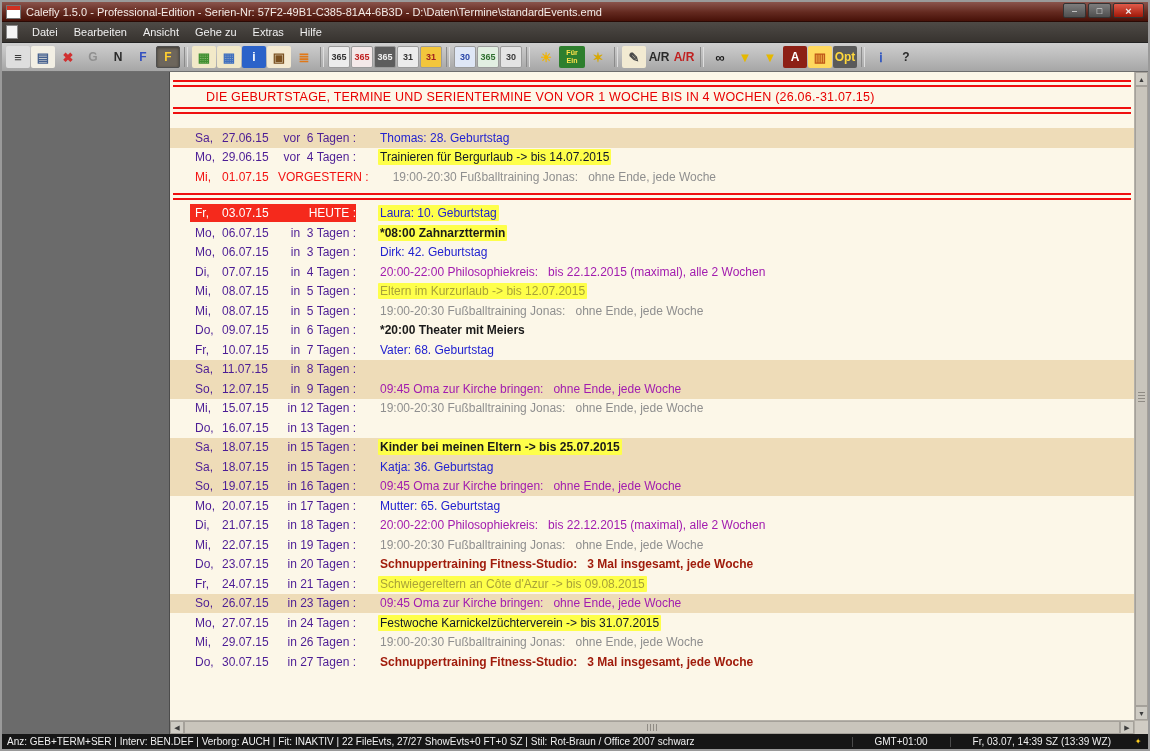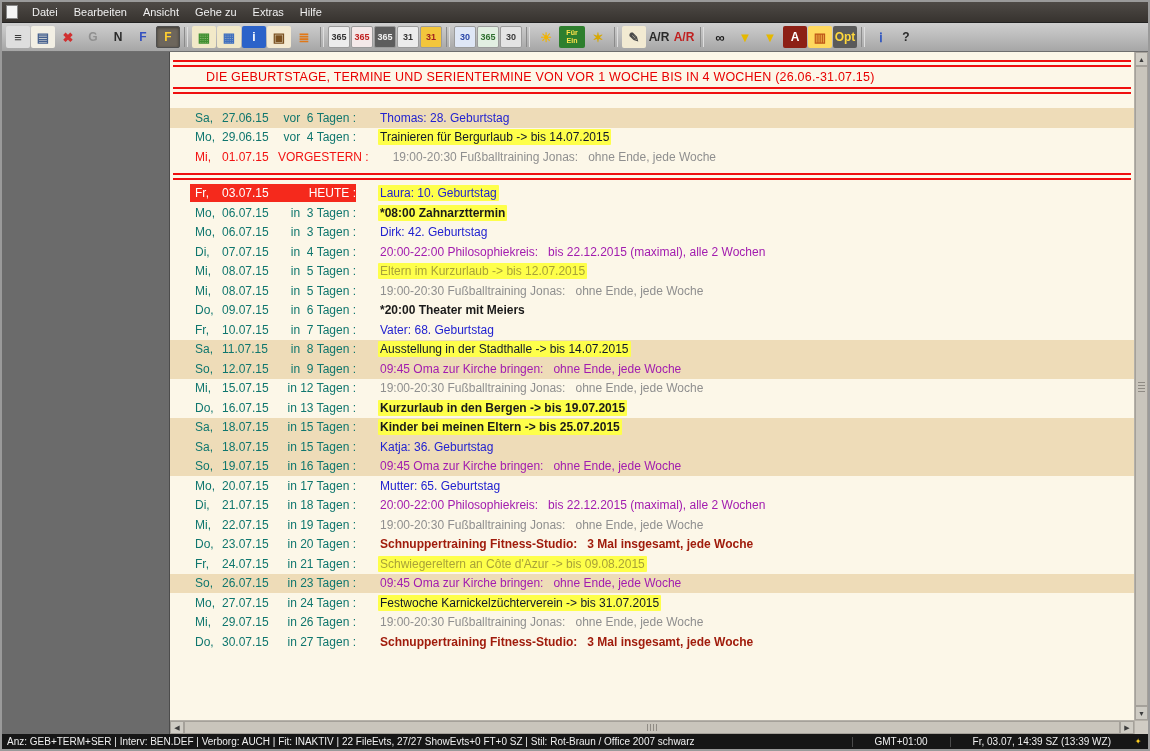--- a/index.html
+++ b/index.html
@@ -45,21 +45,21 @@
   .leftpanel{width:167px;flex:0 0 167px;background:#6b6b6b;border-right:1px solid #4c4c4c;}
   .centercol{flex:1;display:flex;flex-direction:column;min-width:0;}
   .list{flex:1;overflow:hidden;padding-top:8px;font-size:12px;}
   .redline{height:3px;border-top:2px solid #ef0f0f;border-bottom:2px solid #ef0f0f;margin:0 3px;}
   .sep2{margin:6px 3px 4px 3px;}
   .hdr{color:#e80000;font-size:12.5px;padding:3px 0 3px 36px;letter-spacing:.2px;white-space:nowrap;}
   .gap{height:14px;}
   .row{display:flex;align-items:center;min-height:19.5px;line-height:14px;}
   .row.weekend{background:#eedcb8;}
   .dcols{display:flex;flex:0 0 166px;margin-left:20px;padding:2px 0 2px 5px;box-sizing:border-box;
-    color:#0f766e;white-space:pre;}
+    color:#4c1d95;white-space:pre;}
   .dcols .day{width:27px;}
   .dcols .date{width:56px;}
   .dcols .rel{flex:1;text-align:right;}
   .dcols.red{color:#f21212;}
   .dcols.today{background:#f5291c;color:#ffffff;}
   .evt{margin-left:22px;white-space:pre;padding:1px 2px;border-radius:1px;color:#1a1a1a;}
   .evt.birthday{color:#2222d0;}
   .evt.birthday-hl{color:#2222d0;background:#feff4a;}
   .evt.period{color:#0f172a;background:#feff4a;}
   .evt.period-bold{color:#1a1a1a;background:#feff4a;font-weight:bold;}
@@ -89,20 +89,29 @@
   .sleft{flex:1;overflow:hidden;}
   .sdiv{width:1px;height:10px;background:#4a4a4a;}
   .sicon{width:10px;height:10px;display:flex;align-items:center;justify-content:center;
     font-size:8px;color:#ffd020;}
 </style>
 </head>
 <body>
 
 <div class="win">
 
+  <div class="titlebar">
+    <div class="appicon"></div>
+    <span class="title">Calefly 1.5.0 - Professional-Edition - Serien-Nr: 57F2-49B1-C385-81A4-6B3D - D:\Daten\Termine\standardEvents.emd</span>
+    <div class="winbtns">
+      <span class="wbtn">–</span>
+      <span class="wbtn">□</span>
+      <span class="wbtn close">×</span>
+    </div>
+  </div>
 
   <div class="menubar">
     <span class="docicon"></span>
     <nav class="mwrap">
 
         <span class="mitem">Datei</span>
 
         <span class="mitem">Bearbeiten</span>
 
         <span class="mitem">Ansicht</span>
@@ -270,36 +279,34 @@
               <span class="evt appt">*20:00 Theater mit Meiers</span>
             </div>
 
             <div class="row">
               <span class="dcols"><span class="day">Fr,</span><span class="date">10.07.15</span><span class="rel">in  7 Tagen :</span></span>
               <span class="evt birthday">Vater: 68. Geburtstag</span>
             </div>
 
             <div class="row weekend">
               <span class="dcols"><span class="day">Sa,</span><span class="date">11.07.15</span><span class="rel">in  8 Tagen :</span></span>
-              <span class="evt period">Ausstellung in der Stadthalle -&gt; bis 14.07.2015</span>
             </div>
 
             <div class="row weekend">
               <span class="dcols"><span class="day">So,</span><span class="date">12.07.15</span><span class="rel">in  9 Tagen :</span></span>
               <span class="evt serial-red">09:45 Oma zur Kirche bringen:   ohne Ende, jede Woche</span>
             </div>
 
             <div class="row">
               <span class="dcols"><span class="day">Mi,</span><span class="date">15.07.15</span><span class="rel">in 12 Tagen :</span></span>
               <span class="evt serial-gray">19:00-20:30 Fußballtraining Jonas:   ohne Ende, jede Woche</span>
             </div>
 
             <div class="row">
               <span class="dcols"><span class="day">Do,</span><span class="date">16.07.15</span><span class="rel">in 13 Tagen :</span></span>
-              <span class="evt period-bold">Kurzurlaub in den Bergen -&gt; bis 19.07.2015</span>
             </div>
 
             <div class="row weekend">
               <span class="dcols"><span class="day">Sa,</span><span class="date">18.07.15</span><span class="rel">in 15 Tagen :</span></span>
               <span class="evt period-bold">Kinder bei meinen Eltern -&gt; bis 25.07.2015</span>
             </div>
 
             <div class="row weekend">
               <span class="dcols"><span class="day">Sa,</span><span class="date">18.07.15</span><span class="rel">in 15 Tagen :</span></span>
               <span class="evt birthday">Katja: 36. Geburtstag</span>

